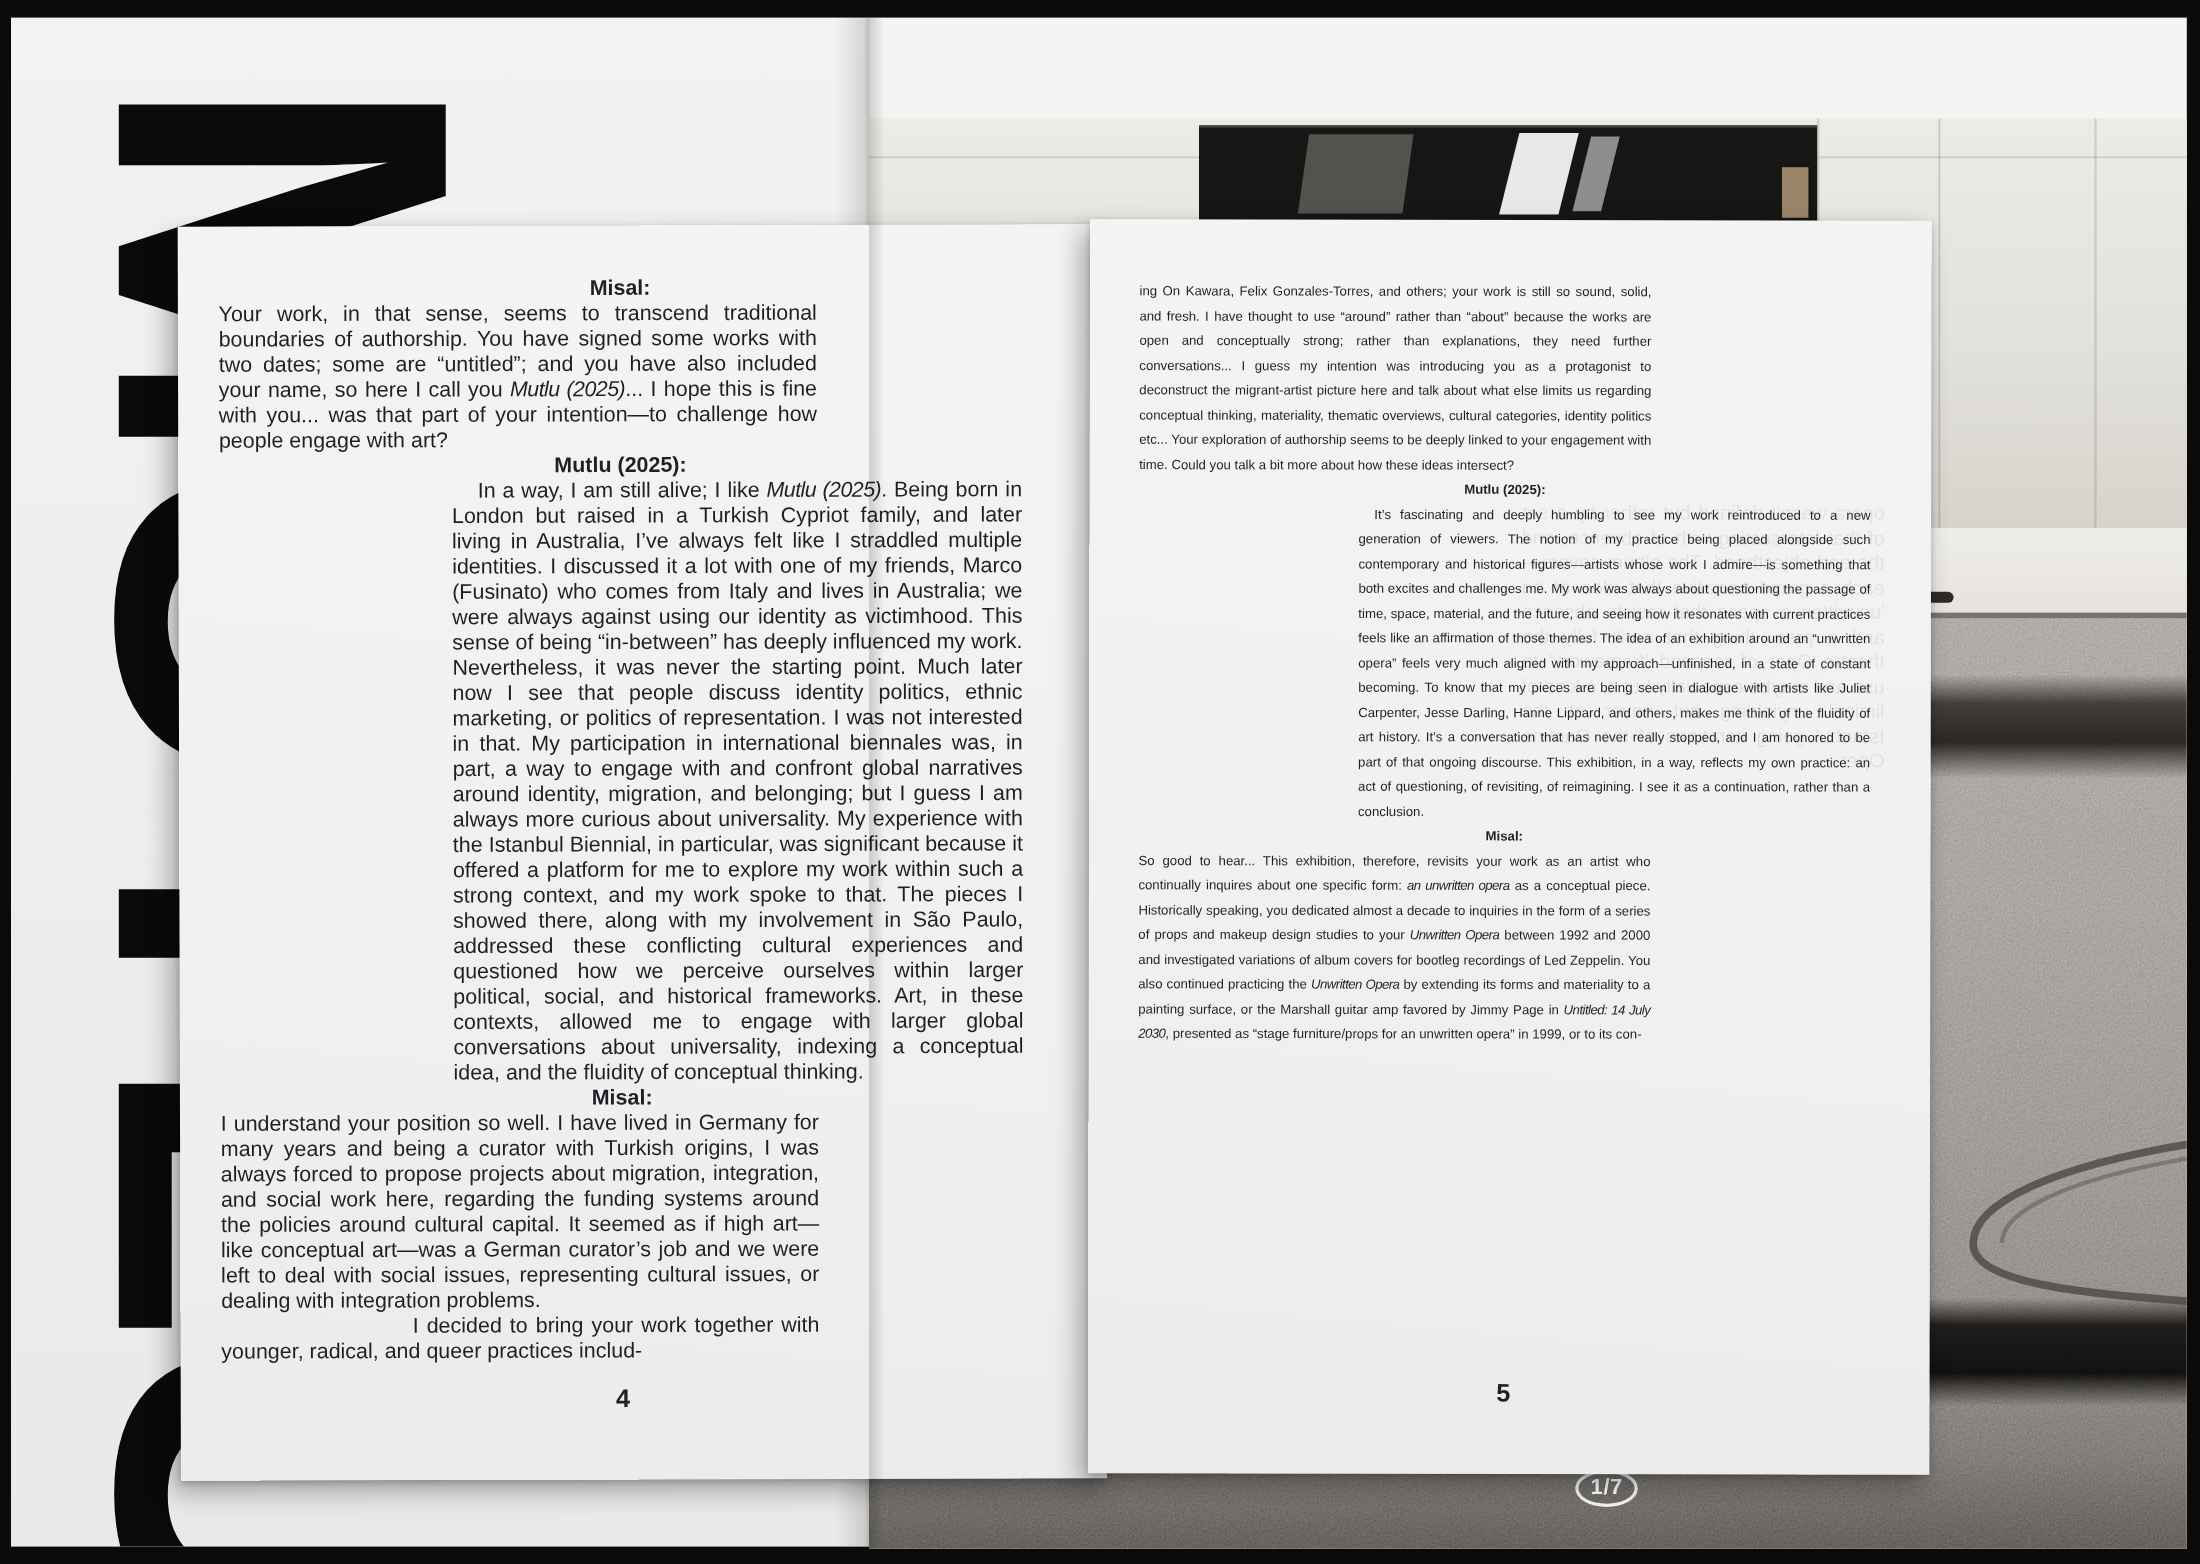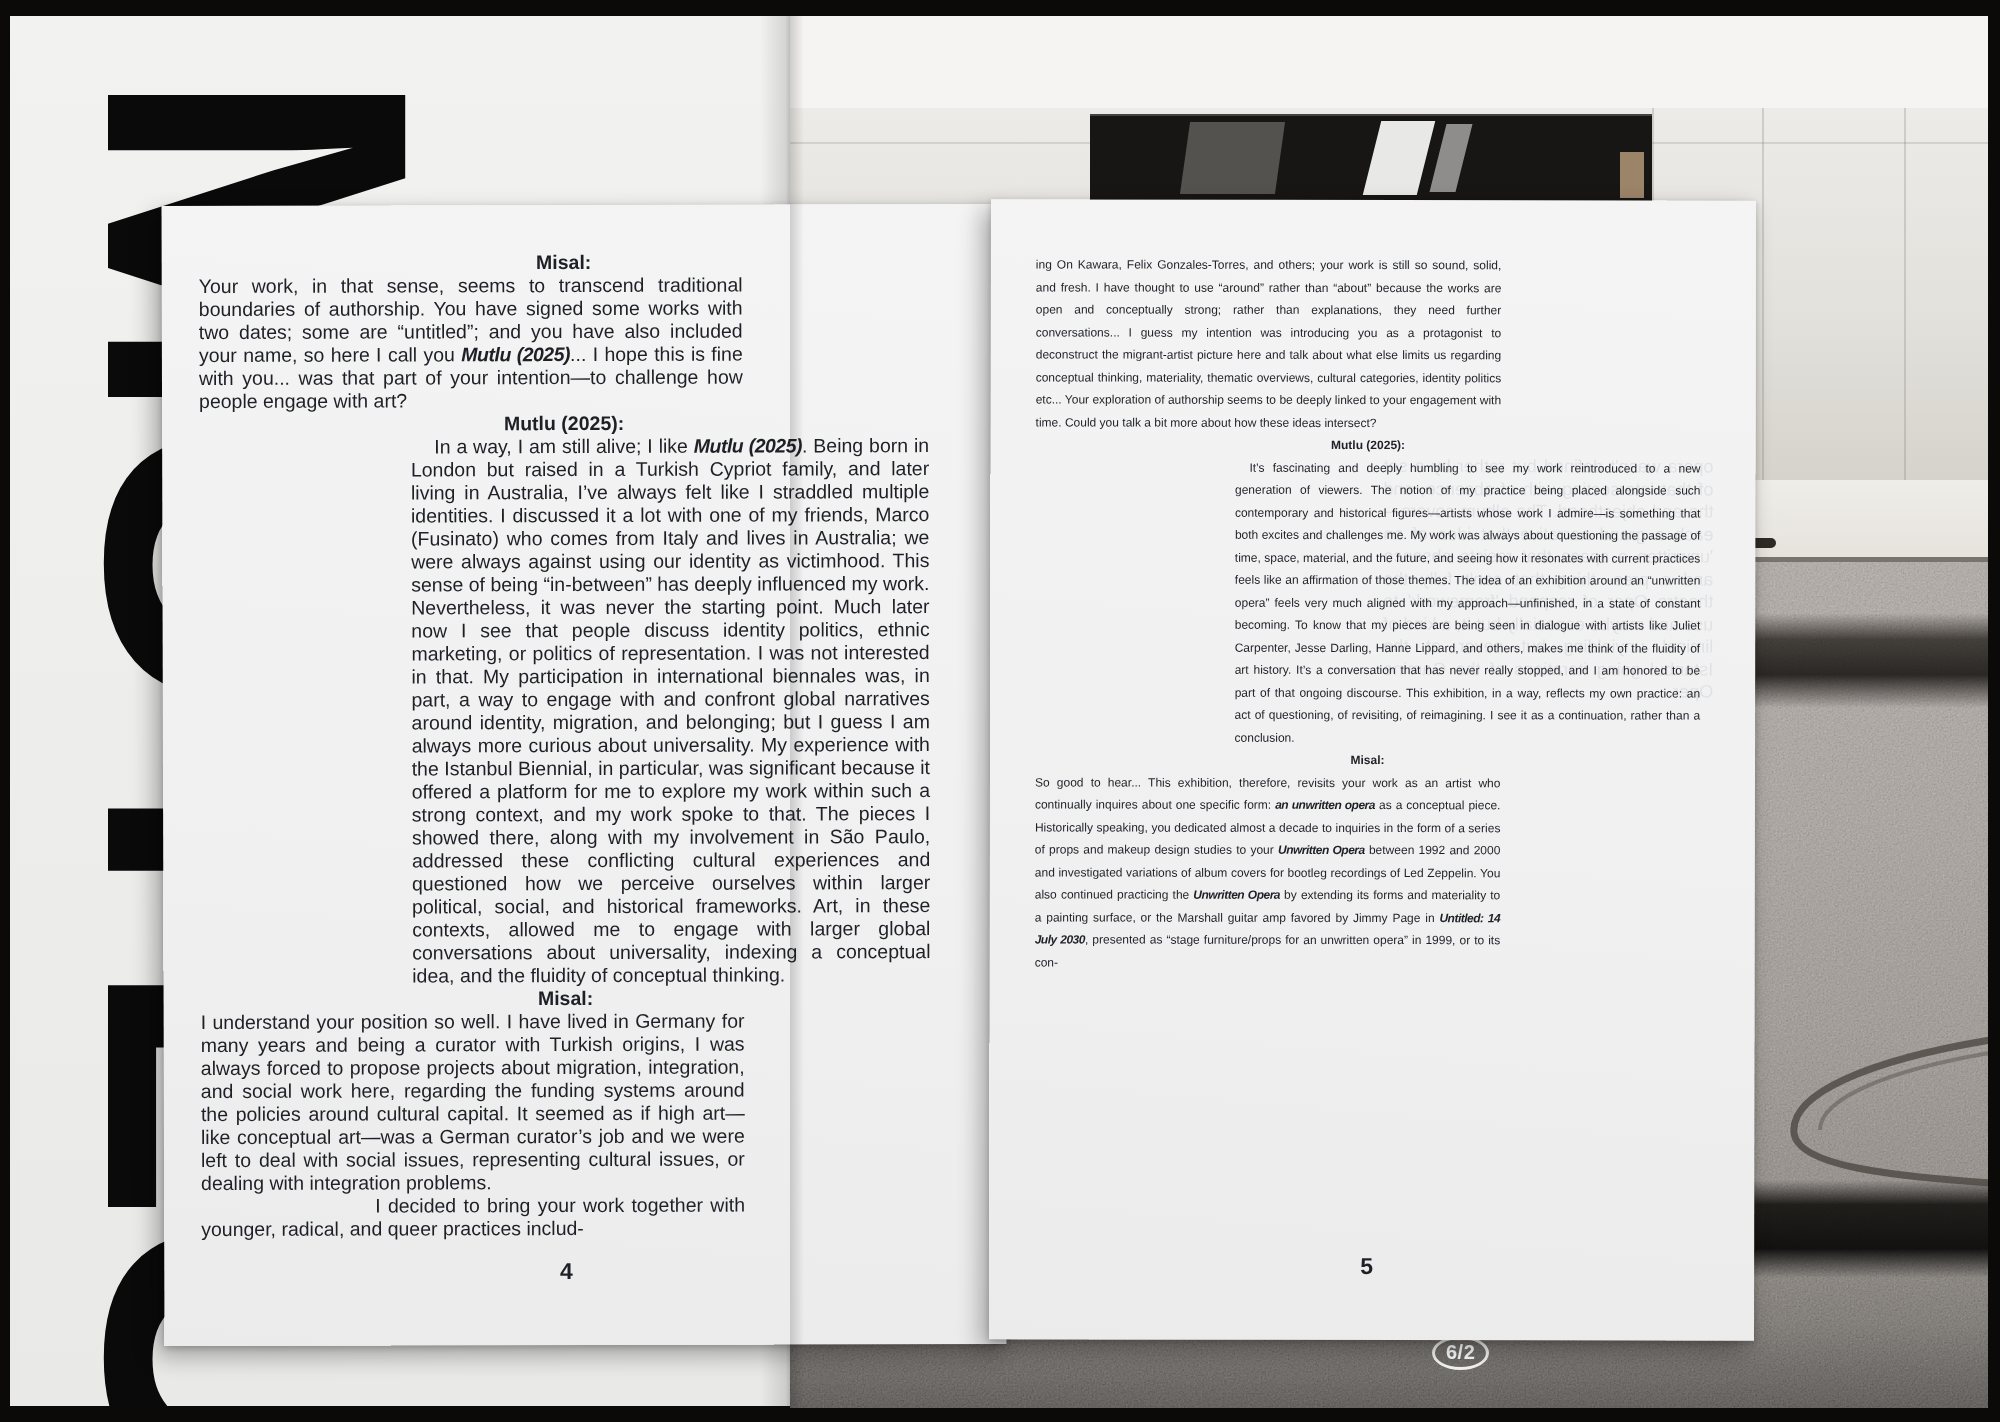--- a/index.html
+++ b/index.html
@@ -65,21 +65,21 @@
 
   .speaker-label { text-align:center; font-weight:bold; font-size:19.5px; line-height:23px; }
   .para { font-size:19.5px; line-height:23px; text-align:justify; }
   .sheet-right .para, .sheet-right .speaker-label { font-size:12px; line-height:22.5px; }
   .para.misal { width:74.5%; }
   .para.mutlu { width:71%; margin-left:auto; }
   .sheet-right .para.misal { width:70%; }
   .sheet-right .para.mutlu { width:70%; margin-left:auto; }
   .para.indent-sm { text-indent:1.2em; }
   .para.indent-lg { text-indent:32%; }
-  .it { font-style:italic; letter-spacing:-0.5px;font-weight:bold; }
+  .it { font-style:italic; letter-spacing:-0.5px; }
   .page-number { position:absolute; bottom:60px; text-align:center; font-size:23px; font-weight:bold; }
   .sheet-left  .page-number { left:37px; right:75px; }
   .sheet-right .page-number { left:45px; right:55px; }
 
   .ghost { position:absolute; top:255px; right:42px; width:330px; height:740px; overflow:hidden;
            transform:scaleX(-1); opacity:0.11; color:#5c6a74; font-size:18px; line-height:22.5px;
            text-align:justify; pointer-events:none; }
 </style>
 </head>
 <body>
@@ -120,21 +120,21 @@
         <rect x="0" y="0" width="1198" height="846" filter="url(#grain)"></rect>
       </svg>
       <div class="band band-1"></div>
       <div class="band band-2"></div>
 
       <svg class="cable-svg" xmlns="http://www.w3.org/2000/svg">
         <path d="M 1200 932 C 1080 952, 1000 985, 1004 1025 C 1008 1060, 1110 1068, 1200 1075" fill="none" stroke="#4e4742" stroke-width="7" opacity="0.8"></path>
         <path d="M 1200 945 C 1100 962, 1030 990, 1030 1022" fill="none" stroke="#5a534d" stroke-width="4" opacity="0.5"></path>
       </svg>
 
-      <div class="stamp">6/2</div>
+      <div class="stamp">1/7</div>
     </div>
   </div>
 
   <div class="sheet sheet-left">
     <div class="sheet-body">
         <div class="speaker-label">Misal:</div>
         <div class="para misal"><span>Your work, in that sense, seems to transcend traditional boundaries of authorship. You have signed some works with two dates; some are “untitled”; and you have also included your name, so here I call you </span><span class="it">Mutlu (2025)</span><span>... I hope this is fine with you... was that part of your intention—to challenge how people engage with art?</span></div>
         <div class="speaker-label">Mutlu (2025):</div>
         <div class="para mutlu indent-sm"><span>In a way, I am still alive; I like </span><span class="it">Mutlu (2025)</span><span>. Being born in London but raised in a Turkish Cypriot family, and later living in Australia, I’ve always felt like I straddled multiple identities. I discussed it a lot with one of my friends, Marco (Fusinato) who comes from Italy and lives in Australia; we were always against using our identity as victimhood. This sense of being “in-between” has deeply influenced my work. Nevertheless, it was never the starting point. Much later now I see that people discuss identity politics, ethnic marketing, or politics of representation. I was not interested in that. My participation in international biennales was, in part, a way to engage with and confront global narratives around identity, migration, and belonging; but I guess I am always more curious about universality. My experience with the Istanbul Biennial, in particular, was significant because it offered a platform for me to explore my work within such a strong context, and my work spoke to that. The pieces I showed there, along with my involvement in São Paulo, addressed these conflicting cultural experiences and questioned how we perceive ourselves within larger political, social, and historical frameworks. Art, in these contexts, allowed me to engage with larger global conversations about universality, indexing a conceptual idea, and the fluidity of conceptual thinking.</span></div>
         <div class="speaker-label">Misal:</div>

